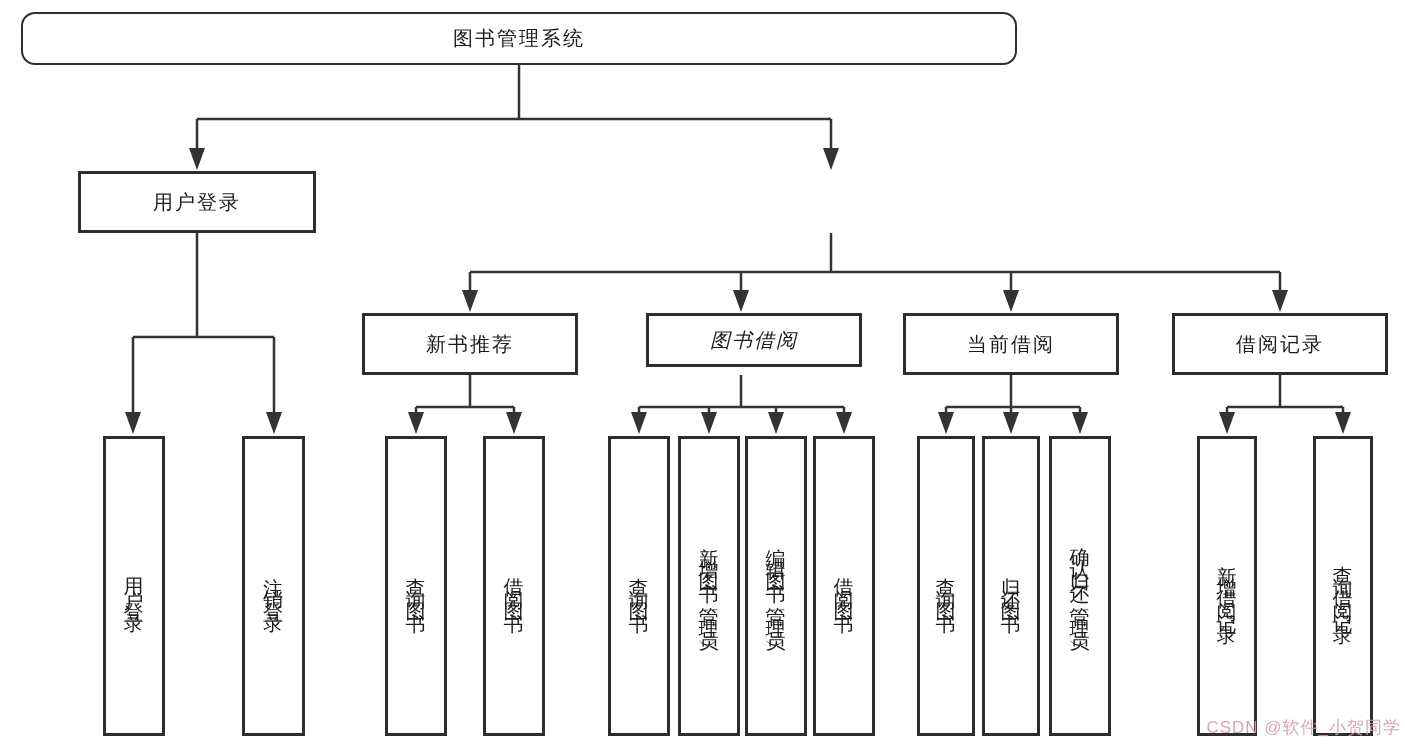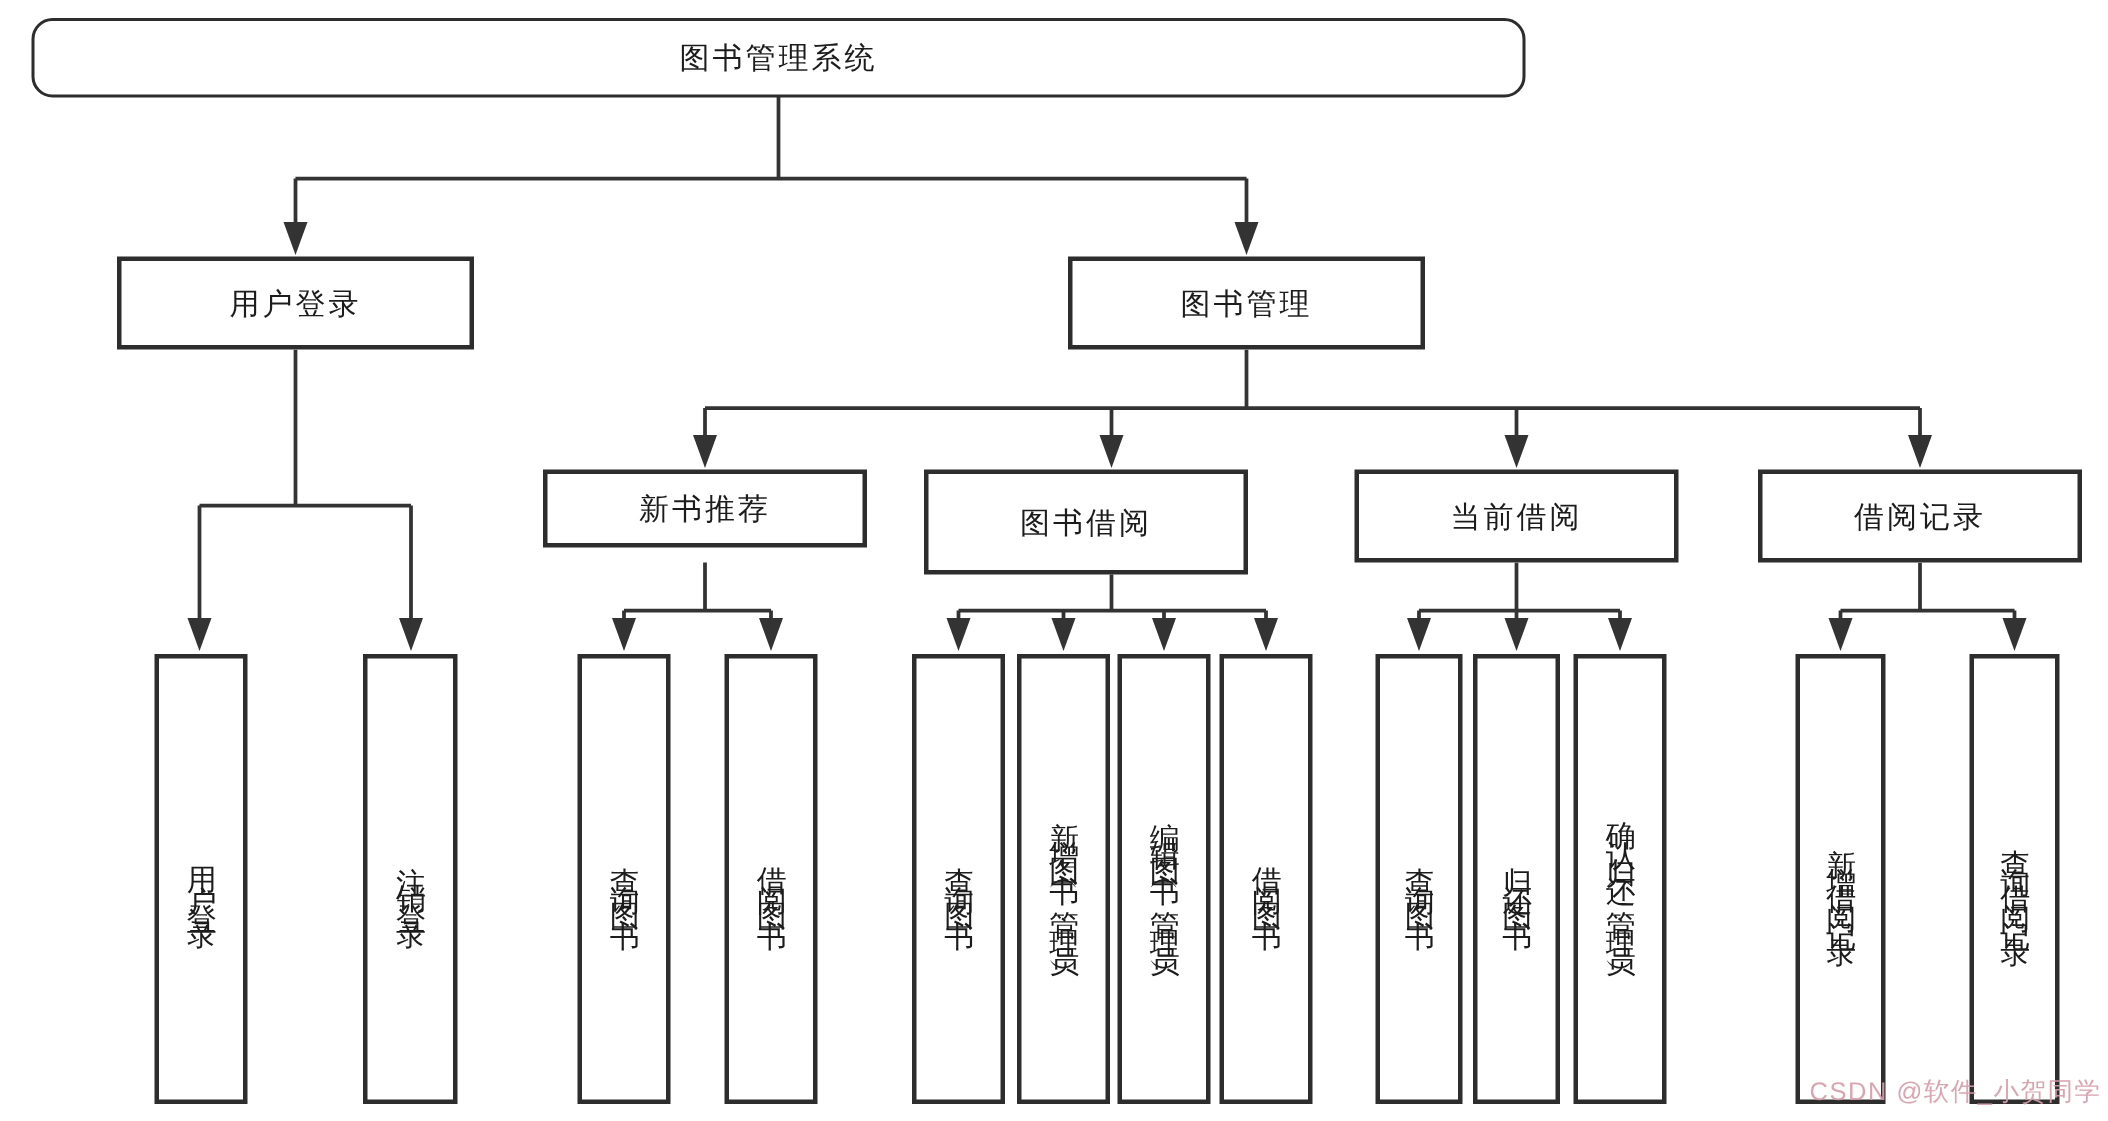--- a/index.html
+++ b/index.html
@@ -116,28 +116,25 @@
     </g>
   </svg>
 
   <div class="node root" style="left:21px; top:12px; width:996px; height:53px;">
     <span>图书管理系统</span>
   </div>
 
   <div class="node" style="left:78px; top:171px; width:238px; height:62px;">
     <span>用户登录</span>
   </div>
-  <div class="node" style="left:712px; top:171px; width:238px; height:62px;">
-    <span>图书管理</span>
-  </div>
 
-  <div class="node" style="left:362px; top:313px; width:216px; height:52px;">
+  <div class="node" style="left:362px; top:313px; width:216px; height:62px;">
     <span>新书推荐</span>
   </div>
-  <div class="node" style="left:616px; top:313px; width:216px; height:70px;">
+  <div class="node" style="left:646px; top:313px; width:216px; height:54px;font-style:italic;">
     <span>图书借阅</span>
   </div>
   <div class="node" style="left:903px; top:313px; width:216px; height:62px;">
     <span>当前借阅</span>
   </div>
   <div class="node" style="left:1172px; top:313px; width:216px; height:62px;">
     <span>借阅记录</span>
   </div>
 
   <div class="leaf" style="left:103px; top:436px; width:62px; height:300px;">

